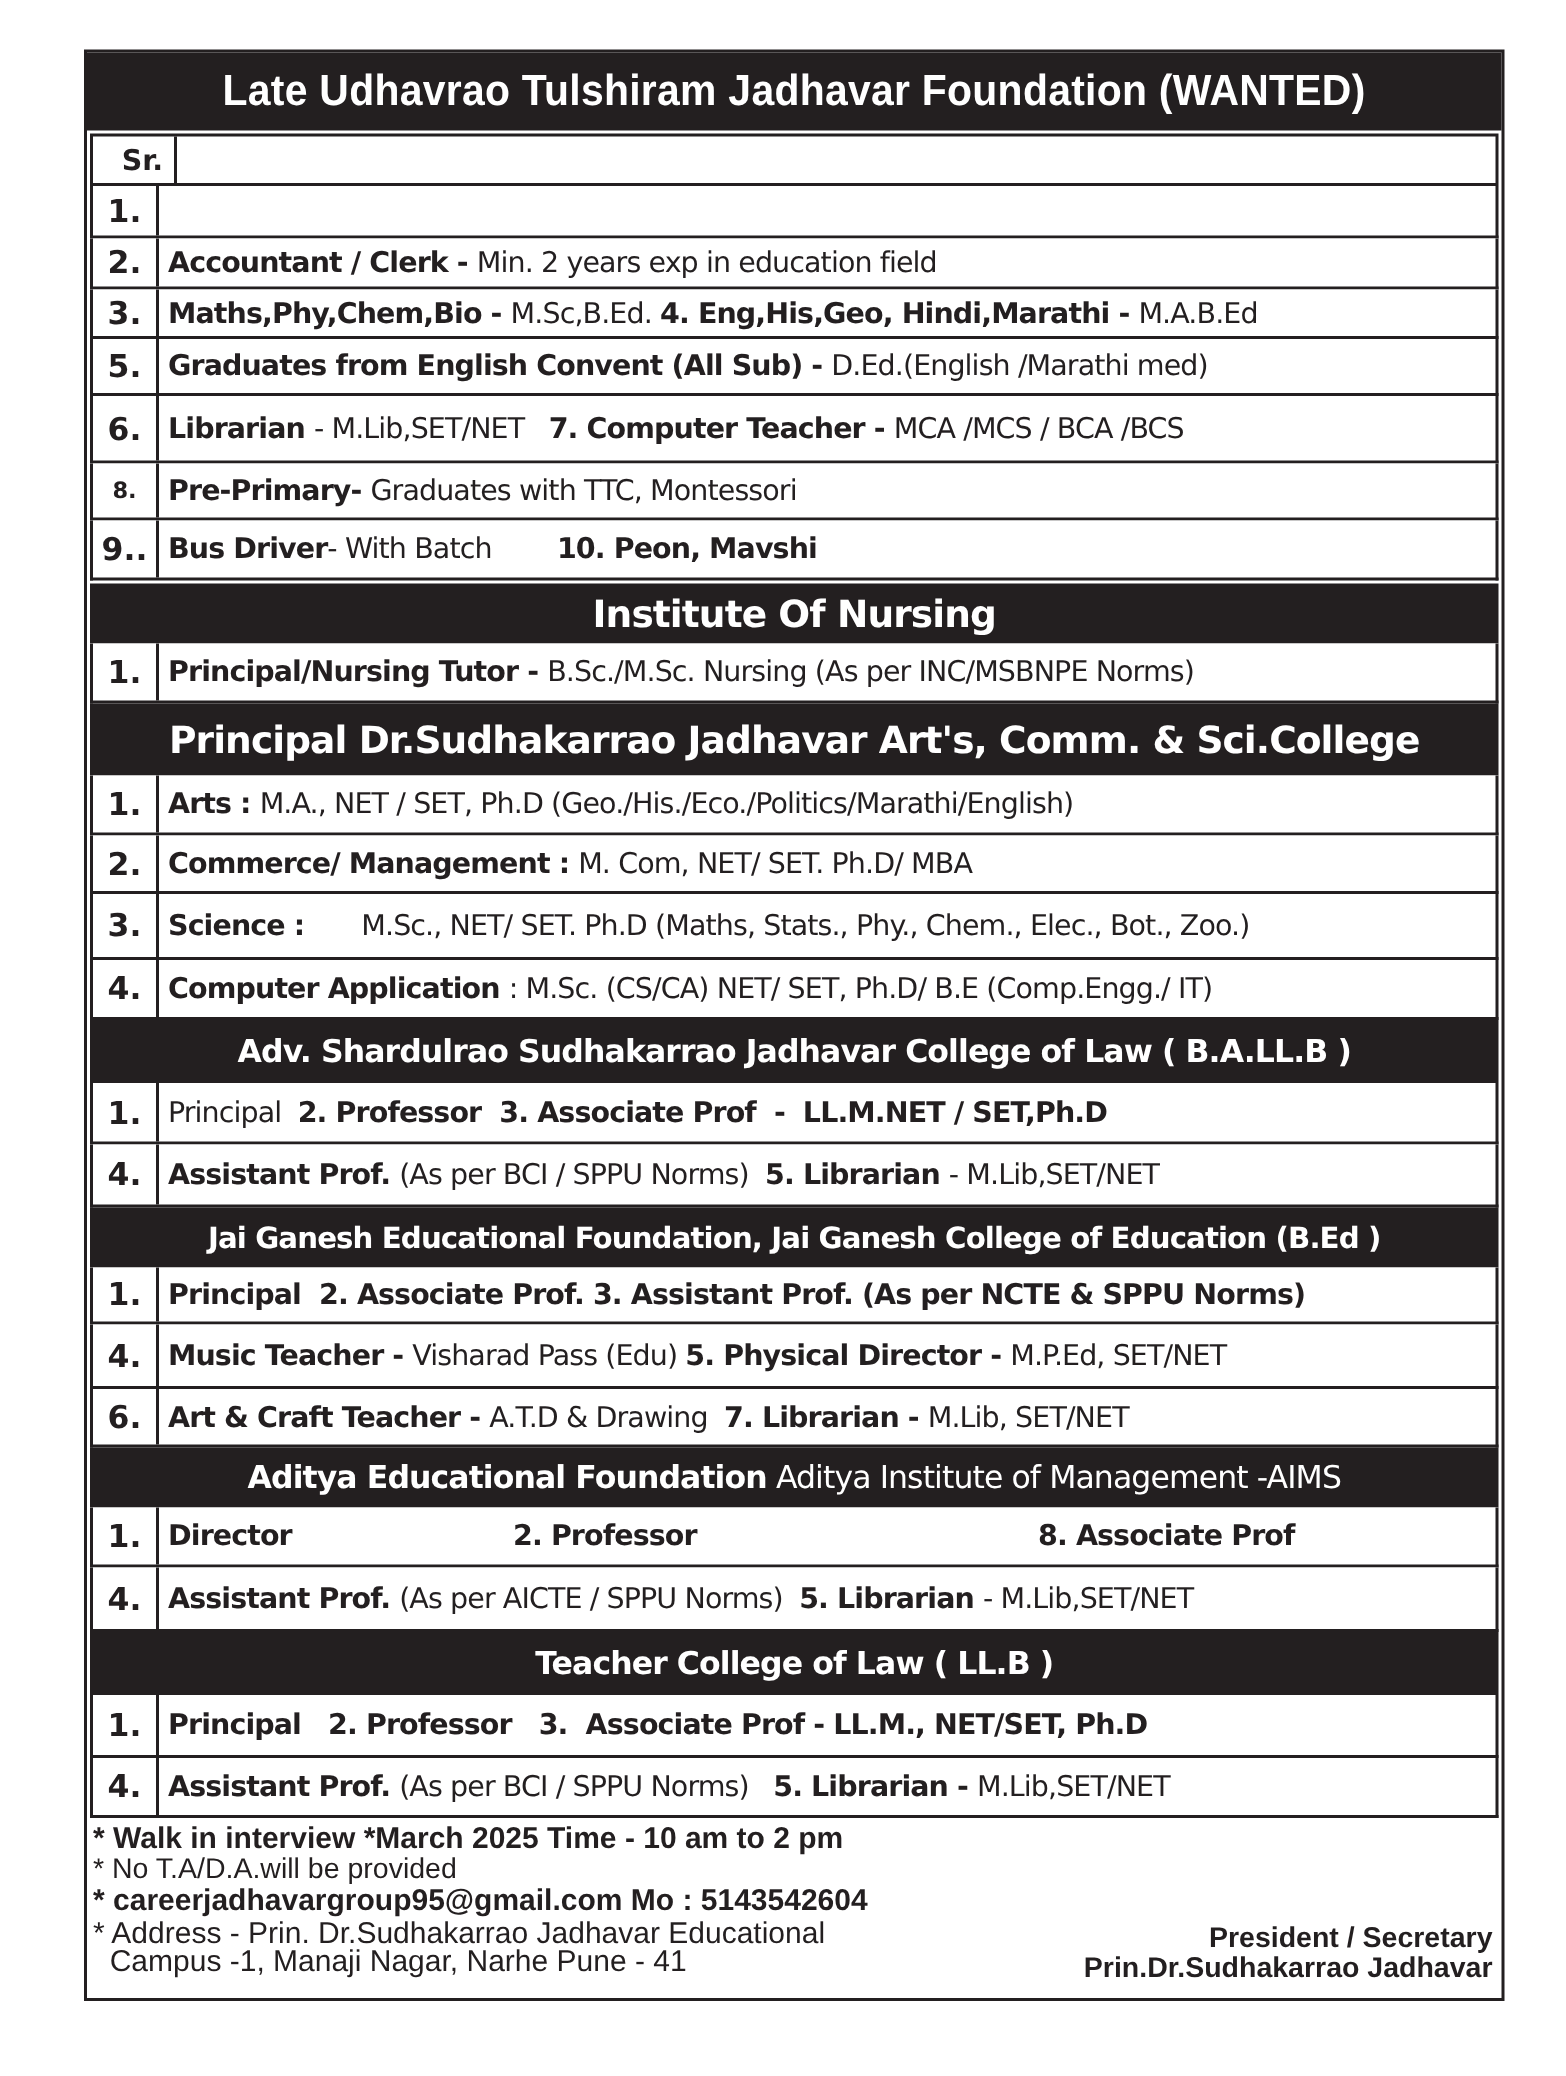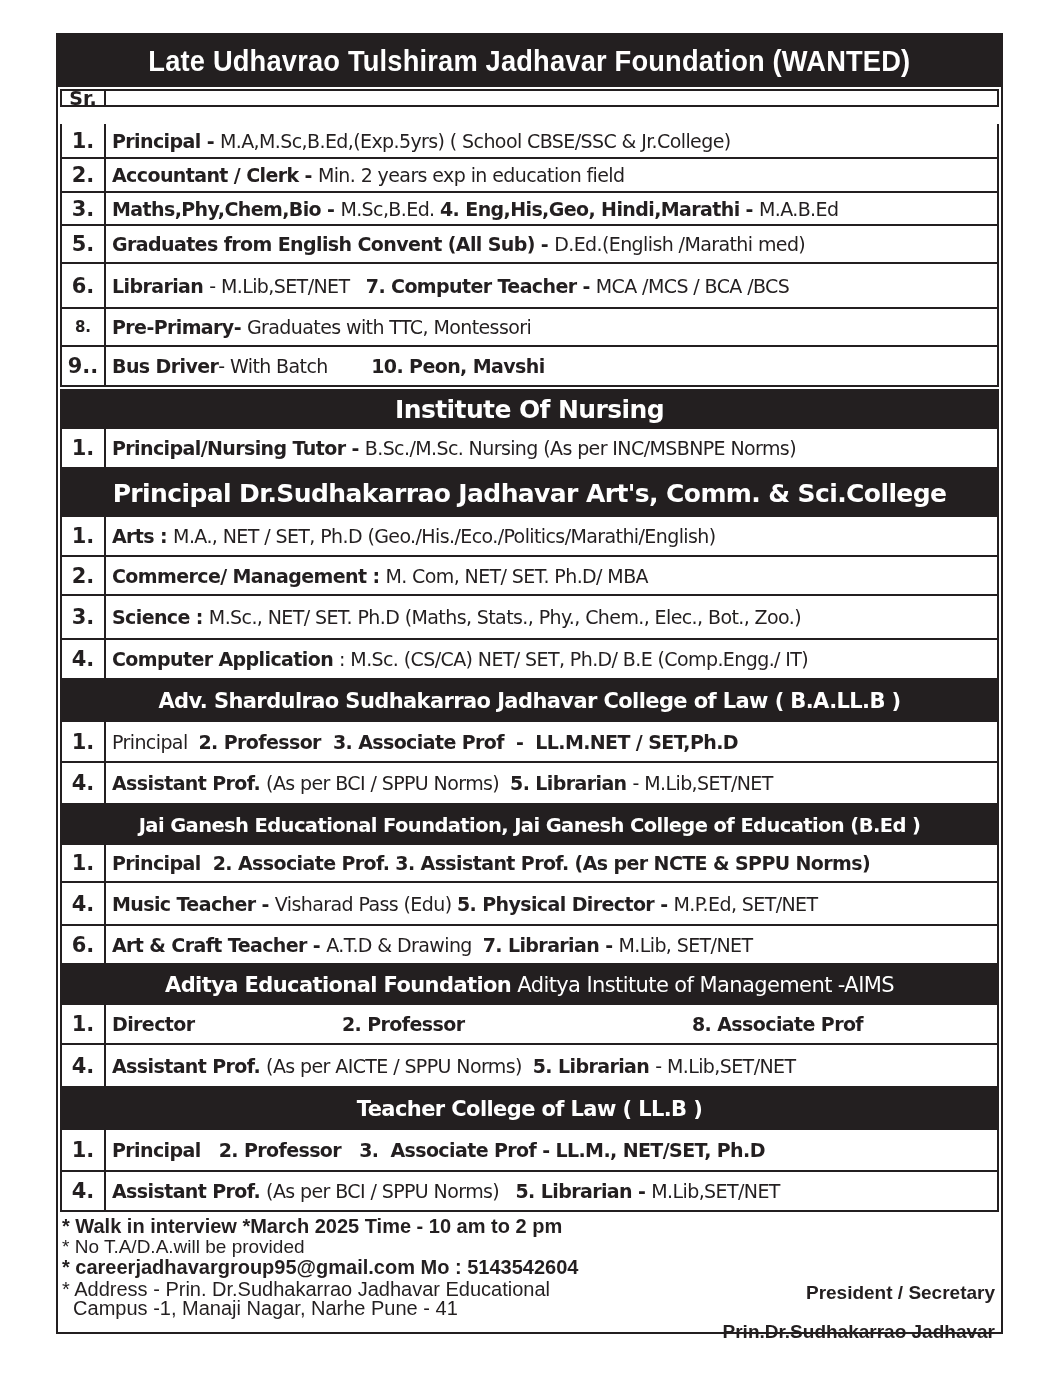--- a/index.html
+++ b/index.html
@@ -59,26 +59,25 @@
     .footer .sign { position: absolute; right: 4px; white-space: nowrap; font-weight: bold; font-size: 19px; }
   </style>
 </head>
 <body>
 
 <div class="frame">
 
   <div class="title-bar"><span>Late Udhavrao Tulshiram Jadhavar Foundation (WANTED)</span></div>
 
   <div id="table">
-      <div class="row first head-row" style="top:54px;height:18px;">
+      <div class="row first head-row" style="top:54px;height:35px;padding-left:12px;">
     <div class="sr">Sr.</div>
   </div>
       <div class="row" style="top:89px;height:35px;">
       <div class="sr">1.</div>
-      <div class="content"><span class="inner"><span class="b" style="white-space:pre;">Principal - </span><span class="n" style="white-space:pre;">M.A,M.Sc,B.Ed,(Exp.5yrs) ( School CBSE/SSC &amp; Jr.College)</span></span></div>
     </div>
       <div class="row" style="top:124px;height:34px;">
       <div class="sr">2.</div>
       <div class="content"><span class="inner"><span class="b" style="white-space:pre;">Accountant / Clerk - </span><span class="n" style="white-space:pre;">Min. 2 years exp in education field</span></span></div>
     </div>
       <div class="row" style="top:158px;height:33px;">
       <div class="sr">3.</div>
       <div class="content"><span class="inner"><span class="b" style="white-space:pre;">Maths,Phy,Chem,Bio - </span><span class="n" style="white-space:pre;">M.Sc,B.Ed. </span><span class="b" style="white-space:pre;">4. Eng,His,Geo, Hindi,Marathi - </span><span class="n" style="white-space:pre;">M.A.B.Ed</span></span></div>
     </div>
       <div class="row" style="top:191px;height:38px;">
@@ -110,21 +109,21 @@
       <div class="row" style="top:482px;height:40px;">
       <div class="sr">1.</div>
       <div class="content"><span class="inner"><span class="b" style="white-space:pre;">Arts : </span><span class="n" style="white-space:pre;">M.A., NET / SET, Ph.D (Geo./His./Eco./Politics/Marathi/English)</span></span></div>
     </div>
       <div class="row" style="top:522px;height:39px;">
       <div class="sr">2.</div>
       <div class="content"><span class="inner"><span class="b" style="white-space:pre;">Commerce/ Management : </span><span class="n" style="white-space:pre;">M. Com, NET/ SET. Ph.D/ MBA</span></span></div>
     </div>
       <div class="row" style="top:561px;height:44px;">
       <div class="sr">3.</div>
-      <div class="content"><span class="inner"><span class="b" style="white-space:pre;">Science : </span><span class="n" style="white-space:pre;">M.Sc., NET/ SET. Ph.D (Maths, Stats., Phy., Chem., Elec., Bot., Zoo.)</span></span></div>
+      <div class="content"><span class="inner"><span class="b" style="white-space:pre;">Science : </span><span class="n" style="white-space:pre;margin-left:32px;">M.Sc., NET/ SET. Ph.D (Maths, Stats., Phy., Chem., Elec., Bot., Zoo.)</span></span></div>
     </div>
       <div class="row" style="top:605px;height:40px;">
       <div class="sr">4.</div>
       <div class="content"><span class="inner"><span class="b" style="white-space:pre;">Computer Application </span><span class="n" style="white-space:pre;">: M.Sc. (CS/CA) NET/ SET, Ph.D/ B.E (Comp.Engg./ IT)</span></span></div>
     </div>
       <div class="section" style="top:645px;height:42px;font-size:21px;">
         <span class="inner">Adv. Shardulrao Sudhakarrao Jadhavar College of Law ( B.A.LL.B )</span>
       </div>
       <div class="row" style="top:687px;height:41px;">
       <div class="sr">1.</div>
@@ -173,15 +172,15 @@
     </div>
     </div>
 
   <div class="footer">
     <div class="line b" style="top:6px; font-size:20px;">* Walk in interview *March 2025 Time - 10 am to 2 pm</div>
     <div class="line" style="top:27px; font-size:19px;">* No T.A/D.A.will be provided</div>
     <div class="line b" style="top:47px; font-size:20px;">* careerjadhavargroup95@gmail.com Mo : 5143542604</div>
     <div class="line" style="top:69px; font-size:20px;">* Address - Prin. Dr.Sudhakarrao Jadhavar Educational</div>
     <div class="line" style="top:88px; font-size:20px; white-space:pre;">  Campus -1, Manaji Nagar, Narhe Pune - 41</div>
     <div class="sign" style="top:73px;">President / Secretary</div>
-    <div class="sign" style="top:112px;">Prin.Dr.Sudhakarrao Jadhavar</div>
+    <div class="sign" style="top:93px;">Prin.Dr.Sudhakarrao Jadhavar</div>
   </div>
 </div>
 
 </body></html>

